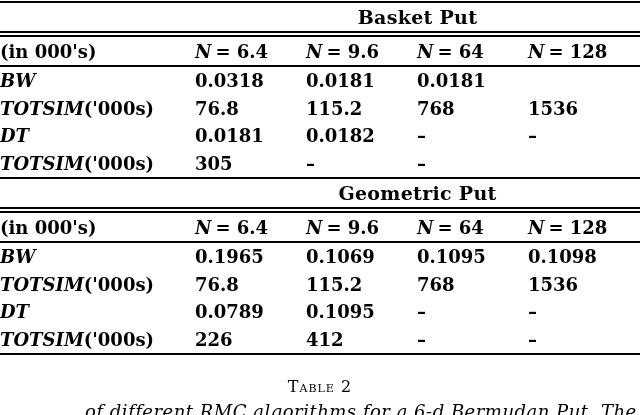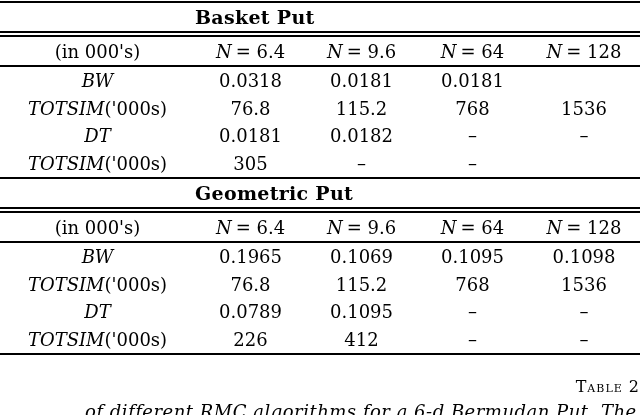--- a/index.html
+++ b/index.html
@@ -17,39 +17,39 @@
   .rule-double {
     height: 6px; box-sizing: border-box;
     border-top: 2px solid #000; border-bottom: 2px solid #000;
   }
 
   .title-row {
     display: grid; grid-template-columns: 195px 445px;
     height: 28px; align-items: center;
   }
   .section-title {
-    text-align: left; font-weight: bold; font-size: 19px;
+    text-align: center; font-weight: bold; font-size: 19px;
     letter-spacing: 0.3px;
   }
 
   .row {
     display: grid;
     grid-template-columns: 195px 111px 111px 111px 112px;
     align-items: center;
     height: 27.5px;
     font-size: 18px;
   }
   .row.hdr { height: 28px; }
-  .cell { text-align: center; white-space: nowrap; }
+  .cell { text-align: left; white-space: nowrap; font-weight: bold; }
   .math { font-style: italic; }
   .math.var { margin-right: 4px; }
 
   .caption-label {
     position: absolute; top: 377px; left: 0; width: 640px;
-    text-align: right; font-size: 16px;
+    text-align: center; font-size: 16px;
     font-variant-caps: small-caps; letter-spacing: 1px;
   }
   .caption-line {
     position: absolute; top: 401px; left: 85px;
     white-space: nowrap; font-style: italic; font-size: 18px;
     letter-spacing: 0.5px;
   }
 </style>
 </head>
 <body>

